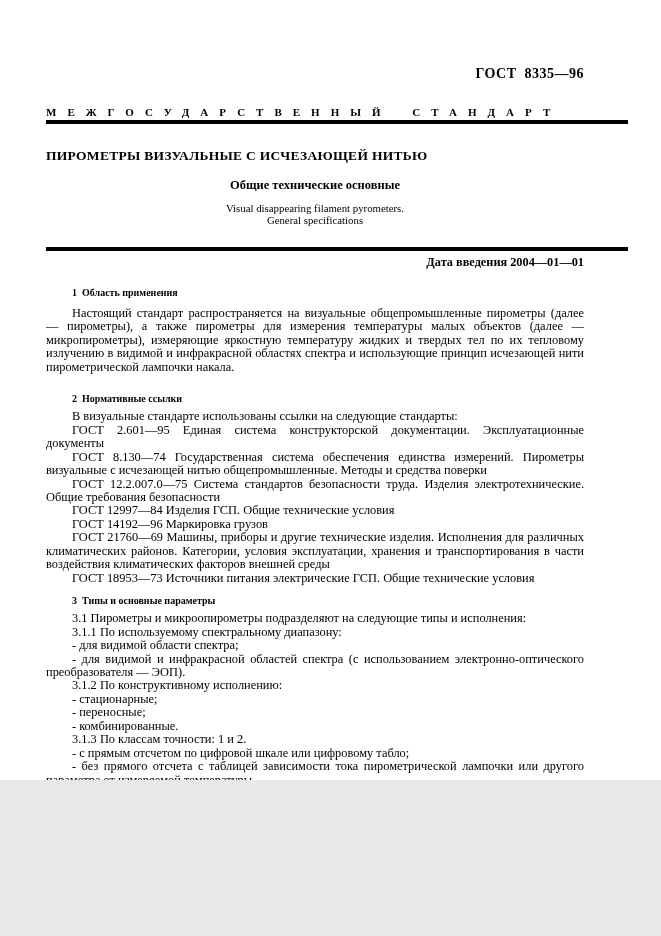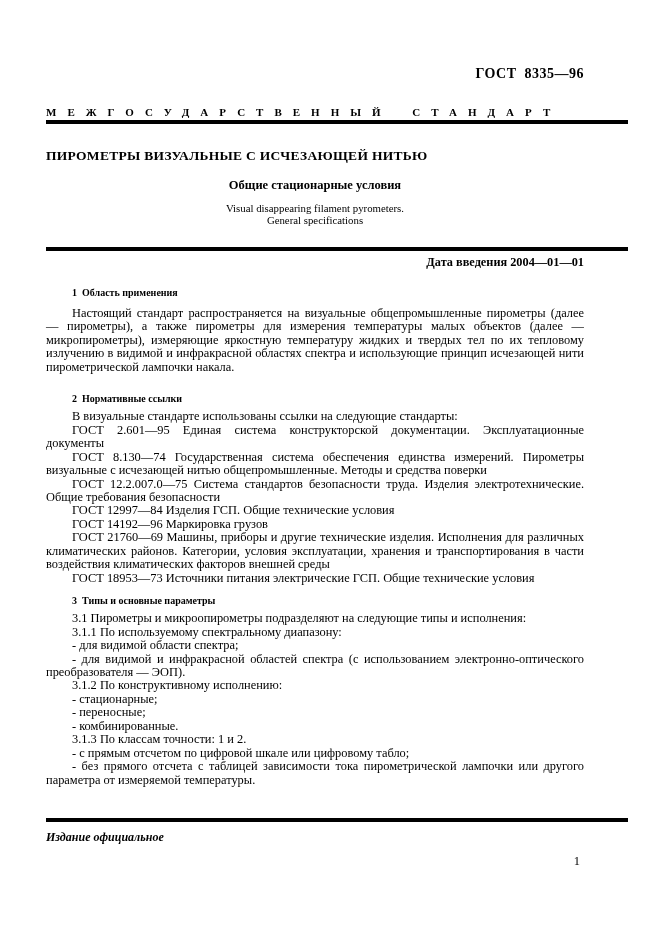--- a/index.html
+++ b/index.html
@@ -1,19 +1,19 @@
 <!DOCTYPE html>
 <html><head>
 <meta charset="utf-8">
 <style>
   * { margin: 0; padding: 0; box-sizing: border-box; }
   html, body { background: #e8e8e8; }
   .page {
     width: 661px;
-    height: 936px;
+    height: 780px;
     background: #ffffff;
     color: #000000;
     font-family: "Liberation Serif", "DejaVu Serif", serif;
     position: relative;
     overflow: hidden;
     padding: 66px 33px 0 46px; 
     margin: 0 auto;
   }
   .textcol { margin-right: 44px; } 
 
@@ -109,21 +109,21 @@
 
 <div class="page">
 
   <div class="textcol doc-number">ГОСТ 8335—96</div>
 
   <div class="banner">МЕЖГОСУДАРСТВЕННЫЙ СТАНДАРТ</div>
   <div class="rule rule-banner"></div>
 
   <div class="textcol">
     <div class="doc-title">ПИРОМЕТРЫ ВИЗУАЛЬНЫЕ С ИСЧЕЗАЮЩЕЙ НИТЬЮ</div>
-    <div class="doc-subtitle">Общие стационарные условия</div>
+    <div class="doc-subtitle">Общие технические основные</div>
     <div class="doc-title-en">
       <div>Visual disappearing filament pyrometers.</div>
       <div>General specifications</div>
     </div>
   </div>
 
   <div class="rule rule-date"></div>
 
   <div class="textcol">
     <div class="effective-date">Дата введения 2004—01—01</div>

